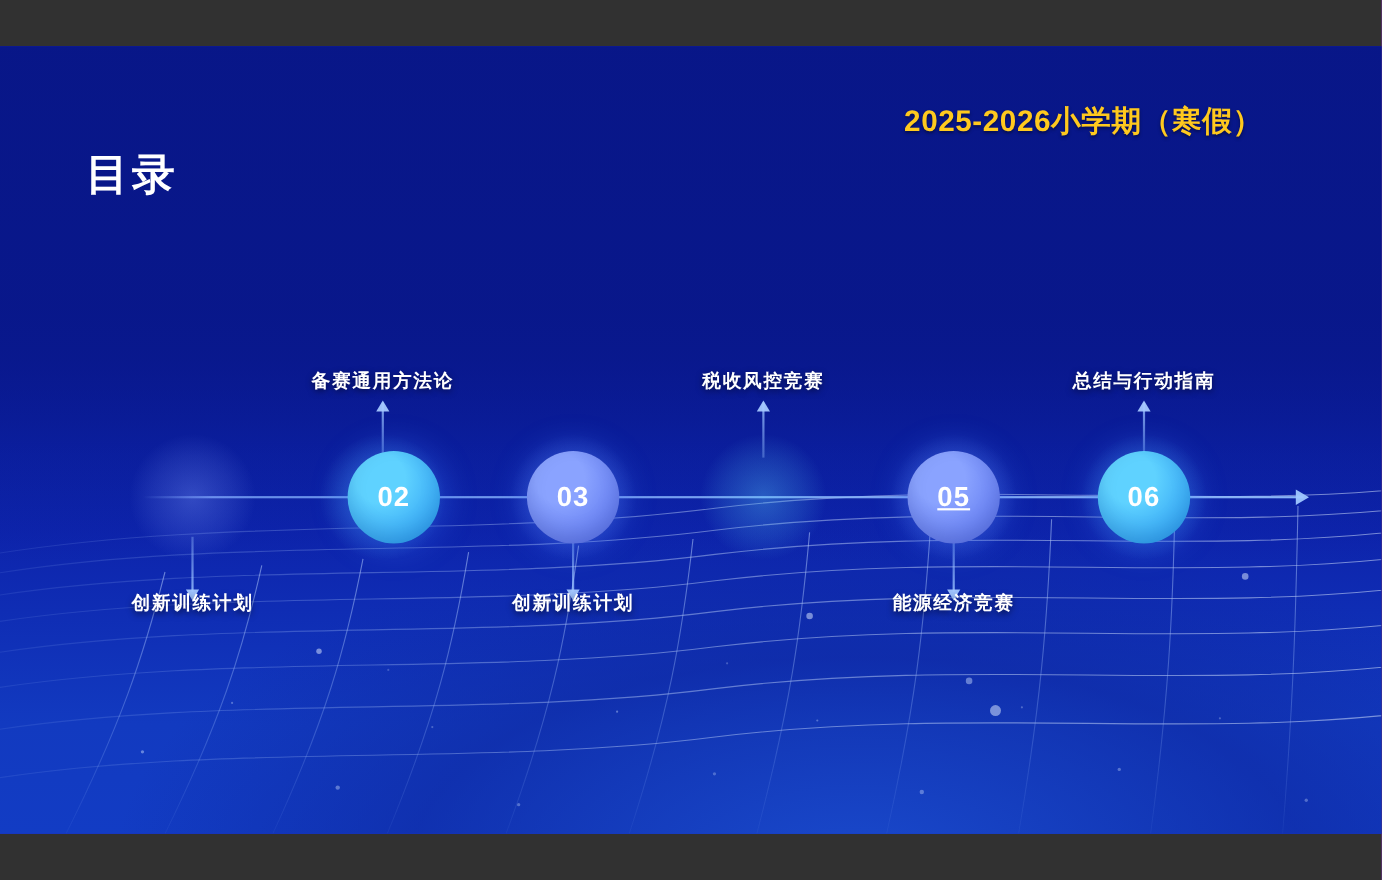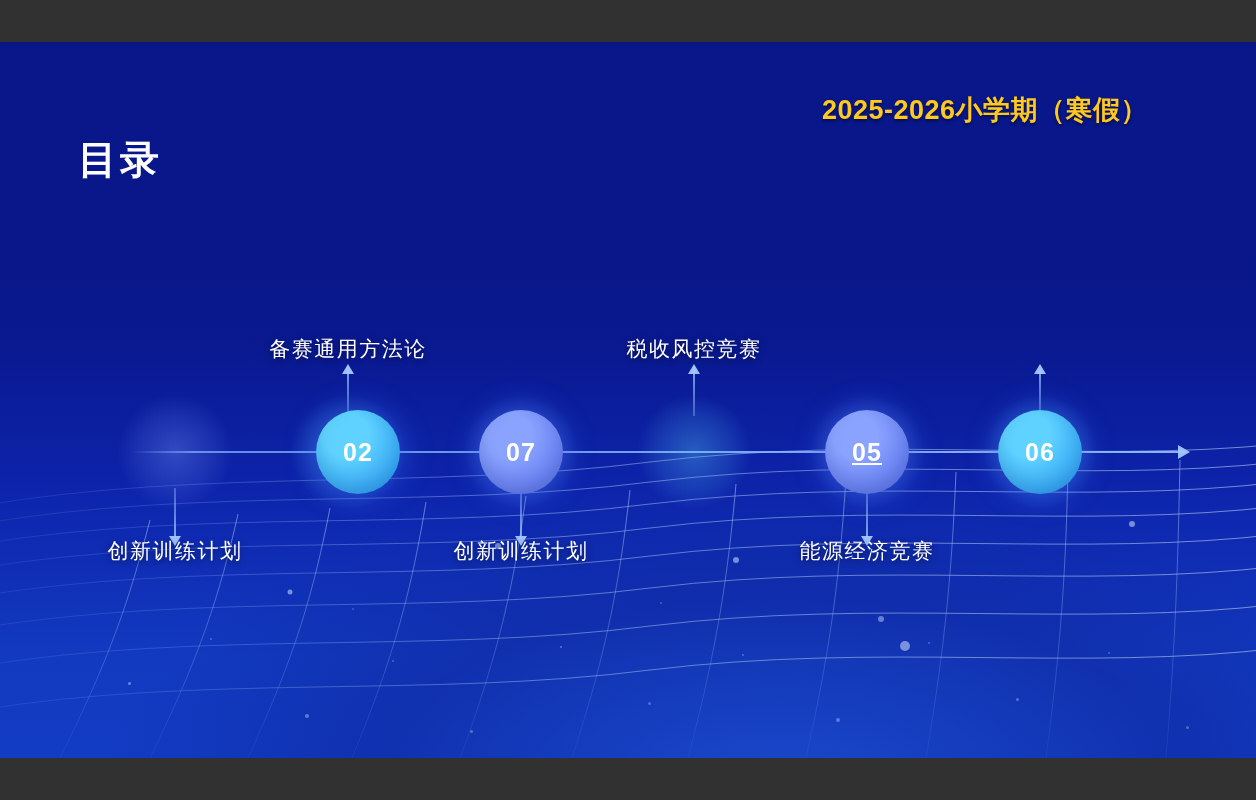--- a/index.html
+++ b/index.html
@@ -167,22 +167,22 @@
     border-bottom: 10px solid rgba(165,200,255,.95);
   }
   .conn-head.down {
     border-left: 6px solid transparent;
     border-right: 6px solid transparent;
     border-top: 10px solid rgba(165,200,255,.95);
   }
 
   .node-label {
     position: absolute;
-    font-size: 21px;
-    font-weight: normal;
+    font-size: 17px;
+    font-weight: bold;
     color: #ffffff;
     letter-spacing: 1.5px;
     white-space: nowrap;
     text-shadow: 0 2px 6px rgba(0,0,10,.55);
     transform: translateX(-50%);
   }
   .node-label.above { top: 293px; }
   .node-label.below { top: 495px; }
 </style>
 </head>
@@ -276,36 +276,37 @@
         <div class="connector" style="left: 347px; top: 324px; height: 50px;"></div>
         <div class="conn-head up" style="left: 342px; top: 322px;"></div>
         <div class="node" style="left: 316px; background: radial-gradient(circle at 36% 30%, rgb(95, 210, 255) 0%, rgb(95, 210, 255) 28%, rgb(30, 142, 240) 100%);">
           <span>02</span>
         </div>
         <div class="node-label above" style="left: 348px;">备赛通用方法论</div>
         <div class="node-glow" style="left: 463px; background: radial-gradient(circle, rgba(138, 163, 255, 0.333) 0%, rgba(138, 163, 255, 0.133) 45%, rgba(0, 0, 0, 0) 70%);"></div>
         <div class="connector down" style="left: 520px; top: 446px; height: 50px;"></div>
         <div class="conn-head down" style="left: 515px; top: 494px;"></div>
         <div class="node" style="left: 479px; background: radial-gradient(circle at 36% 30%, rgb(138, 163, 255) 0%, rgb(138, 163, 255) 28%, rgb(79, 104, 234) 100%);">
-          <span>07</span>
+          <span>03</span>
         </div>
         <div class="node-label below" style="left: 521px;">创新训练计划</div>
         <div class="node-glow" style="left: 636px; background: radial-gradient(circle, rgba(95, 210, 255, 0.333) 0%, rgba(95, 210, 255, 0.133) 45%, rgba(0, 0, 0, 0) 70%);"></div>
         <div class="connector" style="left: 693px; top: 324px; height: 50px;"></div>
         <div class="conn-head up" style="left: 688px; top: 322px;"></div>
         <div class="node-label above" style="left: 694px;">税收风控竞赛</div>
         <div class="node-glow" style="left: 809px; background: radial-gradient(circle, rgba(138, 163, 255, 0.333) 0%, rgba(138, 163, 255, 0.133) 45%, rgba(0, 0, 0, 0) 70%);"></div>
         <div class="connector down" style="left: 866px; top: 446px; height: 50px;"></div>
         <div class="conn-head down" style="left: 861px; top: 494px;"></div>
         <div class="node" style="left: 825px; background: radial-gradient(circle at 36% 30%, rgb(138, 163, 255) 0%, rgb(138, 163, 255) 28%, rgb(79, 104, 234) 100%); text-decoration: underline;">
           <span>05</span>
         </div>
         <div class="node-label below" style="left: 867px;">能源经济竞赛</div>
         <div class="node-glow" style="left: 982px; background: radial-gradient(circle, rgba(95, 210, 255, 0.333) 0%, rgba(95, 210, 255, 0.133) 45%, rgba(0, 0, 0, 0) 70%);"></div>
         <div class="connector" style="left: 1039px; top: 324px; height: 50px;"></div>
         <div class="conn-head up" style="left: 1034px; top: 322px;"></div>
         <div class="node" style="left: 998px; background: radial-gradient(circle at 36% 30%, rgb(95, 210, 255) 0%, rgb(95, 210, 255) 28%, rgb(30, 142, 240) 100%);">
           <span>06</span>
         </div>
+        <div class="node-label above" style="left: 1040px;">总结与行动指南</div>
       </div>
 
   </div>
 </div>
 
 </body></html>

